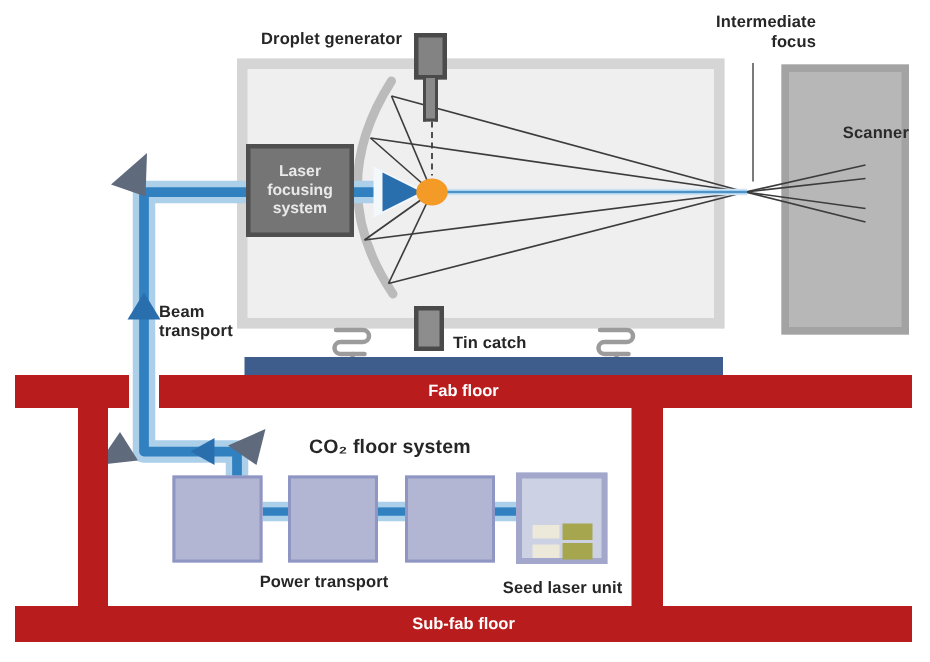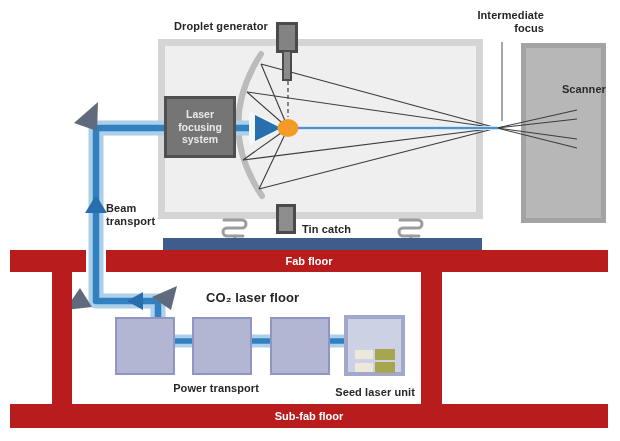--- a/index.html
+++ b/index.html
@@ -130,17 +130,17 @@
   <div class="abs" style="left:355px;top:350px;width:18px;height:9px;background:#ece9da;"></div>
   <div class="abs" style="left:375px;top:349px;width:20px;height:11px;background:#a5a64e;"></div>
   <div class="abs" style="left:355px;top:363px;width:18px;height:9px;background:#ece9da;"></div>
   <div class="abs" style="left:375px;top:362px;width:20px;height:11px;background:#a5a64e;"></div>
 
   <div class="lbl right" style="left:170px;top:20px;width:98px;">Droplet generator</div>
   <div class="lbl center" style="left:462px;top:9px;width:82px;">Intermediate focus</div>
   <div class="lbl center" style="left:521px;top:83px;width:85px;color:#2b2b2b;">Scanner</div>
   <div class="lbl" style="left:106px;top:202px;width:64px;">Beam transport</div>
   <div class="lbl" style="left:302px;top:223px;white-space:nowrap;text-align:right;">Tin catch</div>
-  <div class="lbl" style="left:206px;top:290px;font-size:13px;font-weight:700;white-space:nowrap;">CO₂ laser floor</div>
+  <div class="lbl" style="left:206px;top:290px;font-size:13px;font-weight:700;white-space:nowrap;">CO₂ floor system</div>
   <div class="lbl center" style="left:113px;top:382px;width:146px;">Power transport</div>
   <div class="lbl center" style="left:335px;top:386px;width:80px;">Seed laser unit</div>
 
 </div>
 
 </body></html>

